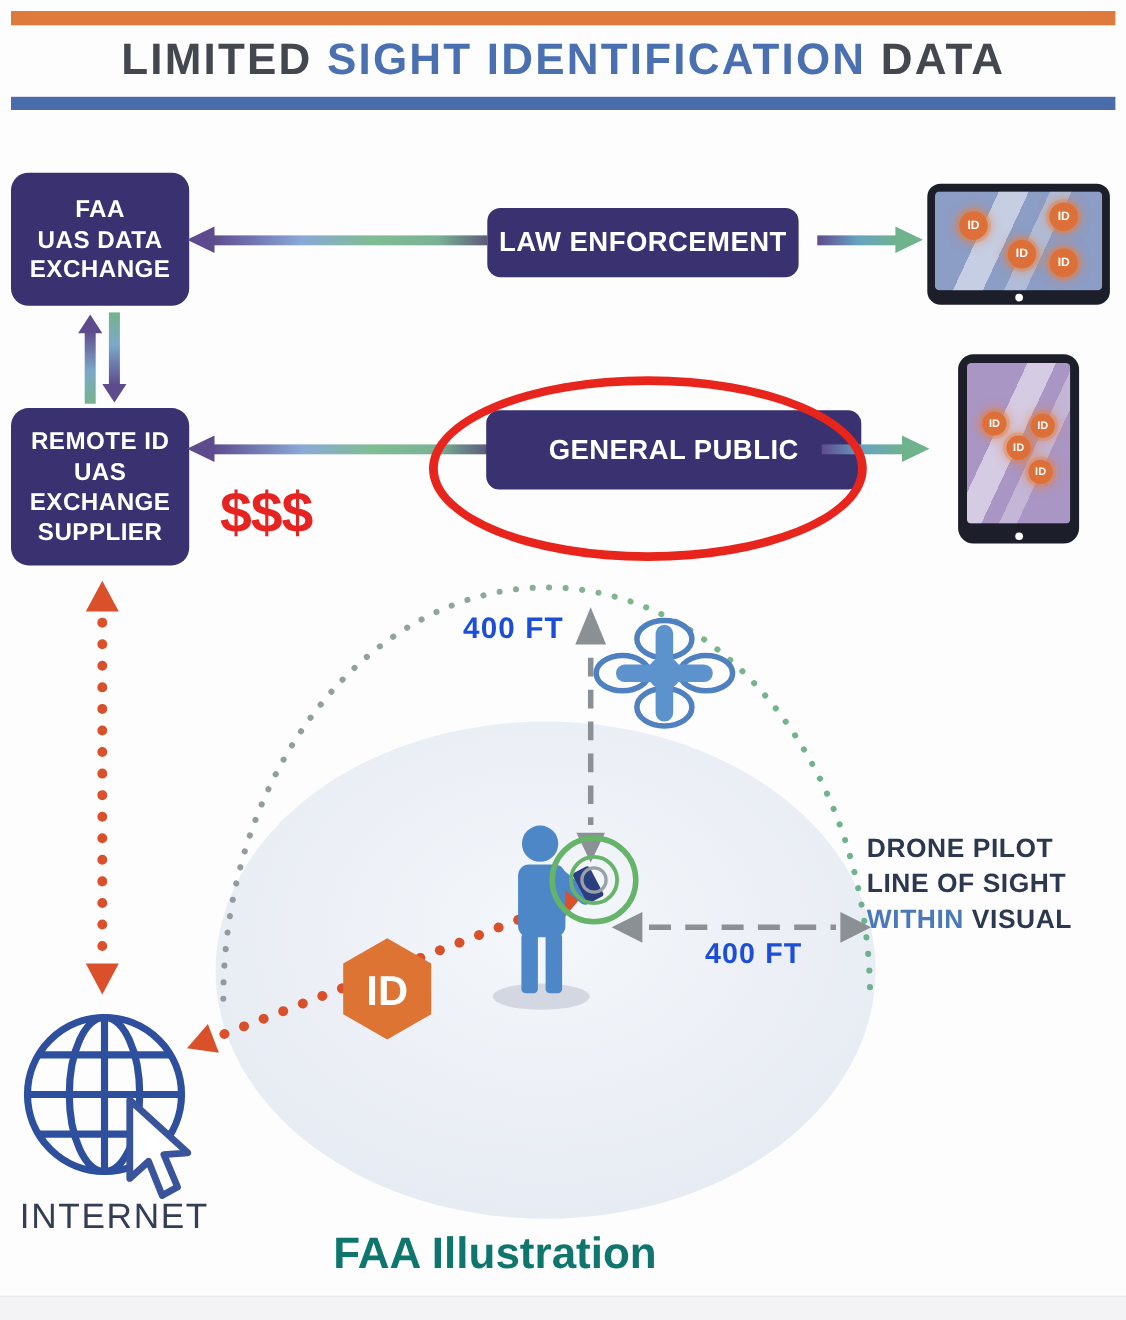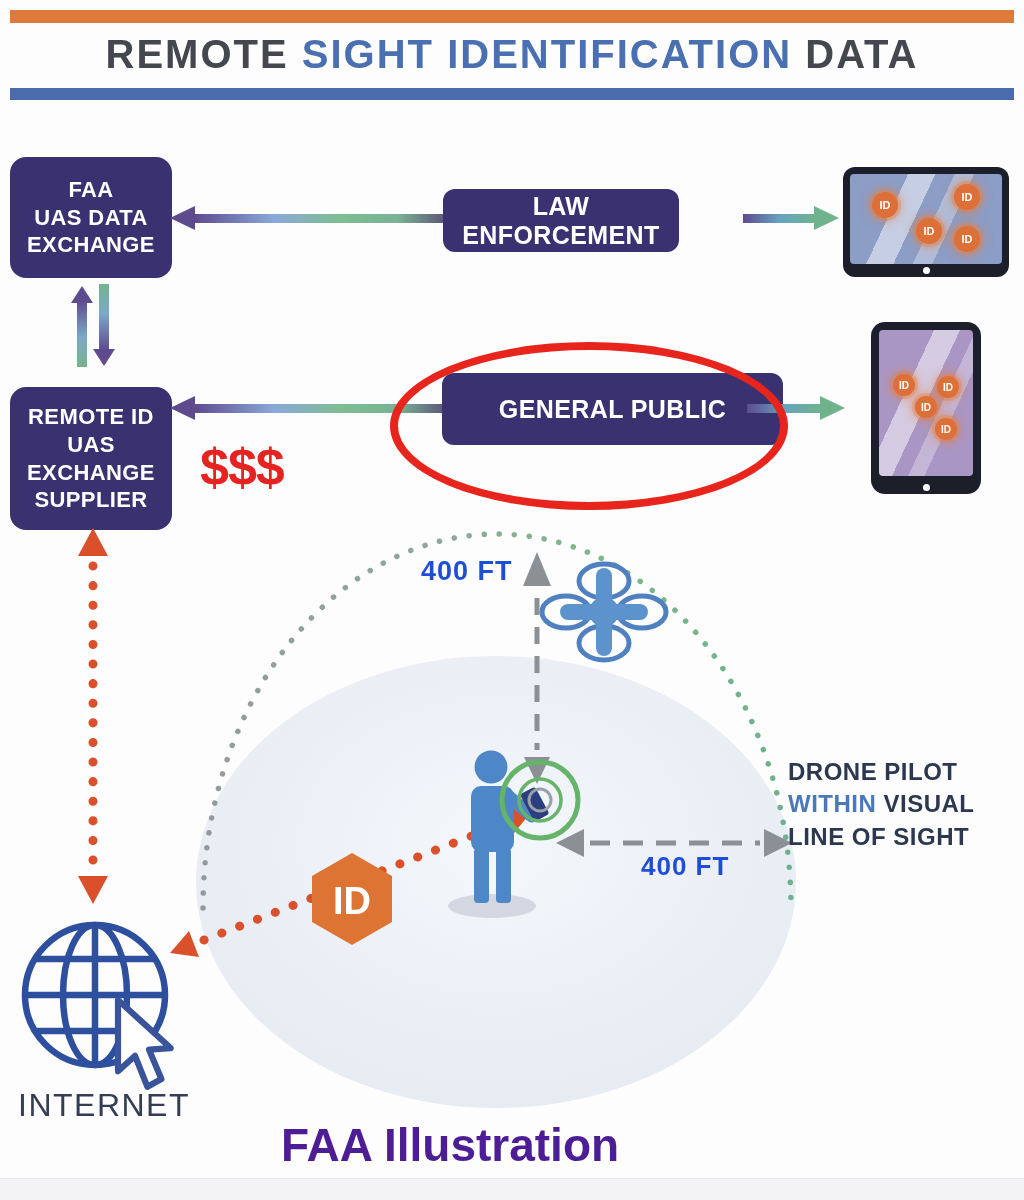--- a/index.html
+++ b/index.html
@@ -45,47 +45,47 @@
   .home-dot{position:absolute;left:50%;bottom:3px;width:7px;height:7px;margin-left:-3.5px;
     border-radius:50%;background:#fff;}
 
   
   .gray-label{position:absolute;color:#1d4ed8;font-weight:bold;font-size:27px;letter-spacing:1px;white-space:nowrap;}
   .pilot-caption{position:absolute;color:#2c3850;font-weight:bold;font-size:24px;line-height:1.35;
     text-align:left;letter-spacing:.5px;}
   .pilot-caption .blue{color:#4a78b8;}
   .internet-label{position:absolute;color:#343d55;font-weight:normal;font-size:32px;
     letter-spacing:1.5px;text-align:center;}
-  .footer-caption{position:absolute;color:#4c1d95;font-weight:bold;font-size:46px;text-align:center;}
+  .footer-caption{position:absolute;color:#0f766e;font-weight:bold;font-size:40px;text-align:center;}
   .bottom-strip{position:absolute;left:0;top:1178px;width:1024px;height:22px;
     background:#f3f3f5;border-top:1px solid #e8e8ec;}
 </style>
 </head>
 <body>
 
 <div class="canvas">
 
   <div class="bar bar-orange"></div>
   <div class="title">
-    <span class="dark">REMOTE</span>
+    <span class="dark">LIMITED</span>
     <span class="blue">SIGHT IDENTIFICATION</span>
     <span class="dark">DATA</span>
   </div>
   <div class="bar bar-blue"></div>
 
   <div class="box box-sq" style="left:10px;top:157px;width:162px;height:121px;">
     <span>FAA</span>
     <span>UAS DATA</span>
     <span>EXCHANGE</span>
   </div>
 
   <div class="shaft grad-lr" style="left:194px;top:214px;width:249px;"></div>
   <div class="tri" style="left:170px;top:206px;border-top:12px solid transparent;border-bottom:12px solid transparent;border-right:25px solid #5e4b8e;"></div>
 
-  <div class="box box-pill" style="left:443px;top:189px;width:236px;height:63px;">
+  <div class="box box-pill" style="left:443px;top:189px;width:283px;height:63px;">
     <span>LAW ENFORCEMENT</span>
   </div>
 
   <div class="shaft grad-to-green" style="left:743px;top:214px;width:73px;"></div>
   <div class="tri" style="left:814px;top:206px;border-top:12px solid transparent;border-bottom:12px solid transparent;border-left:25px solid #6fb38c;"></div>
 
   <div class="tablet" style="left:843px;top:167px;width:166px;height:110px;border-radius:12px;">
     <div class="screen screen-blue" style="left:7px;top:7px;width:152px;height:90px;border-radius:4px;">
       <span class="id-dot" style="left:22px;top:18px;width:26px;height:26px;font-size:11px;">ID</span>
       <span class="id-dot" style="left:104px;top:10px;width:26px;height:26px;font-size:11px;">ID</span>
@@ -93,21 +93,21 @@
       <span class="id-dot" style="left:104px;top:52px;width:26px;height:26px;font-size:11px;">ID</span>
     </div>
     <div class="home-dot"></div>
   </div>
 
   <div class="tri" style="left:71px;top:286px;border-left:11px solid transparent;border-right:11px solid transparent;border-bottom:17px solid #5e4b8e;"></div>
   <div class="vshaft" style="left:77px;top:301px;height:66px;background:linear-gradient(180deg,#5e4b8e 0%,#7ca9c8 55%,#74b38b 100%);"></div>
   <div class="vshaft" style="left:99px;top:284px;height:66px;background:linear-gradient(180deg,#74b38b 0%,#7ca9c8 45%,#5e4b8e 100%);"></div>
   <div class="tri" style="left:93px;top:349px;border-left:11px solid transparent;border-right:11px solid transparent;border-top:17px solid #5e4b8e;"></div>
 
-  <div class="box box-sq" style="left:10px;top:387px;width:162px;height:143px;">
+  <div class="box box-sq" style="left:10px;top:371px;width:162px;height:143px;">
     <span>REMOTE ID</span>
     <span>UAS</span>
     <span>EXCHANGE</span>
     <span>SUPPLIER</span>
   </div>
 
   <div class="money" style="left:200px;top:437px;">$$$</div>
 
   <div class="shaft grad-lr" style="left:194px;top:404px;width:249px;"></div>
   <div class="tri" style="left:170px;top:396px;border-top:12px solid transparent;border-bottom:12px solid transparent;border-right:25px solid #5e4b8e;"></div>
@@ -217,25 +217,25 @@
     <g transform="translate(118,1000) scale(1.55)">
       <path d="M 0 0 L 0 46 L 11 36 L 19 56 L 28 51 L 20 32 L 34 31 Z" fill="#ffffff" stroke="#3a549c" stroke-width="4" stroke-linejoin="round"></path>
     </g>
   </svg>
 
   <div class="gray-label" style="left:421px;top:556px;">400 FT</div>
   <div class="gray-label" style="left:641px;top:851px;font-size:26px;">400 FT</div>
 
   <div class="pilot-caption" style="left:788px;top:756px;width:232px;">
     <div>DRONE PILOT</div>
+    <div>LINE OF SIGHT</div>
     <div>
       <span class="blue">WITHIN</span>
       <span>VISUAL</span>
     </div>
-    <div>LINE OF SIGHT</div>
   </div>
 
   <div class="internet-label" style="left:18px;top:1087px;width:156px;">INTERNET</div>
 
   <div class="footer-caption" style="left:130px;top:1118px;width:640px;">FAA Illustration</div>
 
   <div class="bottom-strip"></div>
 </div>
 
 </body></html>

